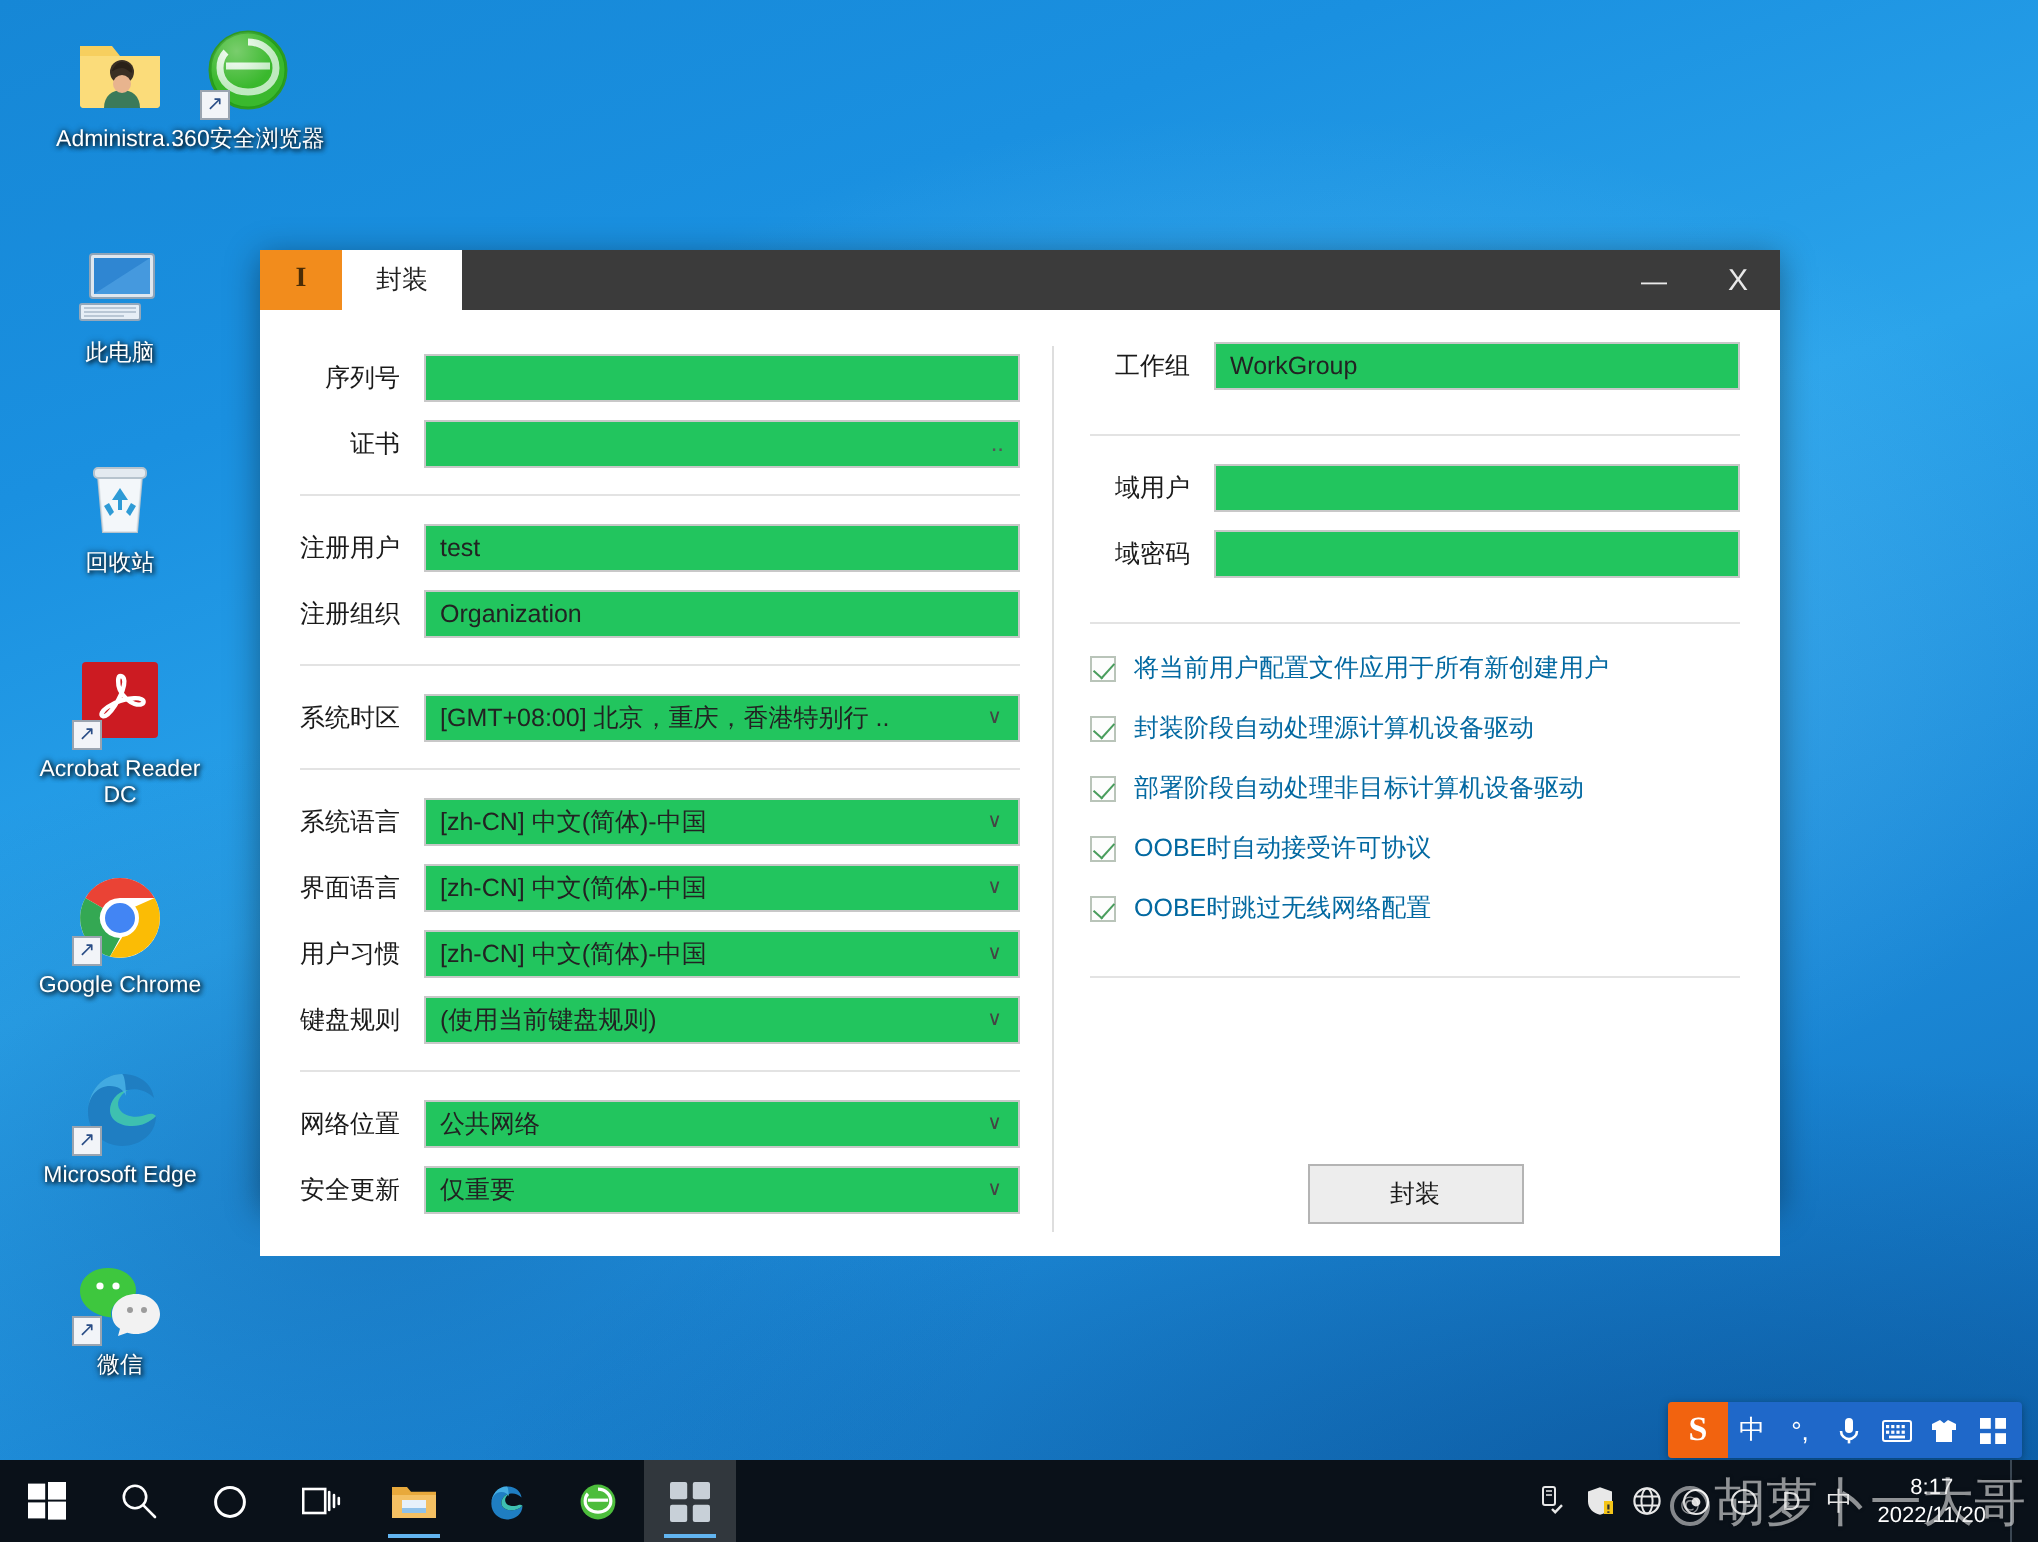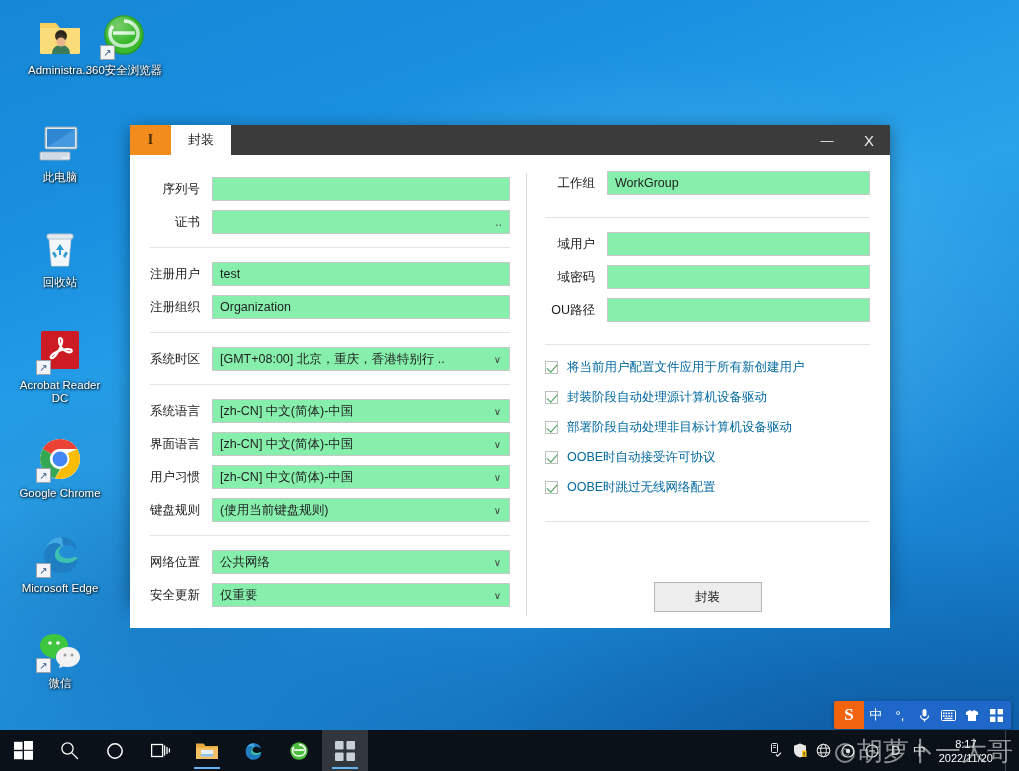--- a/index.html
+++ b/index.html
@@ -97,21 +97,21 @@
     margin-bottom: 9px;
   }
   .flabel {
     width: 62px; flex: none;
     font-size: 12.5px; color: #1a1a1a;
     text-align: right; padding-right: 12px;
     white-space: nowrap;
   }
   .fctl {
     flex: 1; height: 24px;
-    border: 1px solid #c8c8c8; background: #86efac;
+    border: 1px solid #c8c8c8; background: #22c55e;
     display: flex; align-items: center;
     padding: 0 7px;
     font-size: 12.5px; color: #222;
     position: relative;
   }
   .fctl.select { padding-right: 22px; cursor: default; }
   .fctl .caret {
     position: absolute; right: 8px; top: 50%; transform: translateY(-50%);
     font-size: 10px; color: #444;
     font-family: "DejaVu Sans", sans-serif;
@@ -476,26 +476,20 @@
           </div>
         </div>
 
         <div class="frow">
           <div class="flabel">域密码</div>
           <div class="fctl">
             <span class="val"></span>
           </div>
         </div>
 
-        <div class="frow">
-          <div class="flabel">OU路径</div>
-          <div class="fctl">
-            <span class="val"></span>
-          </div>
-        </div>
 
         <div class="hdivider"></div>
 
         <div class="cbrow">
           <span class="cbox"></span>
           <span class="cblabel">将当前用户配置文件应用于所有新创建用户</span>
         </div>
         <div class="cbrow">
           <span class="cbox"></span>
           <span class="cblabel">封装阶段自动处理源计算机设备驱动</span>

